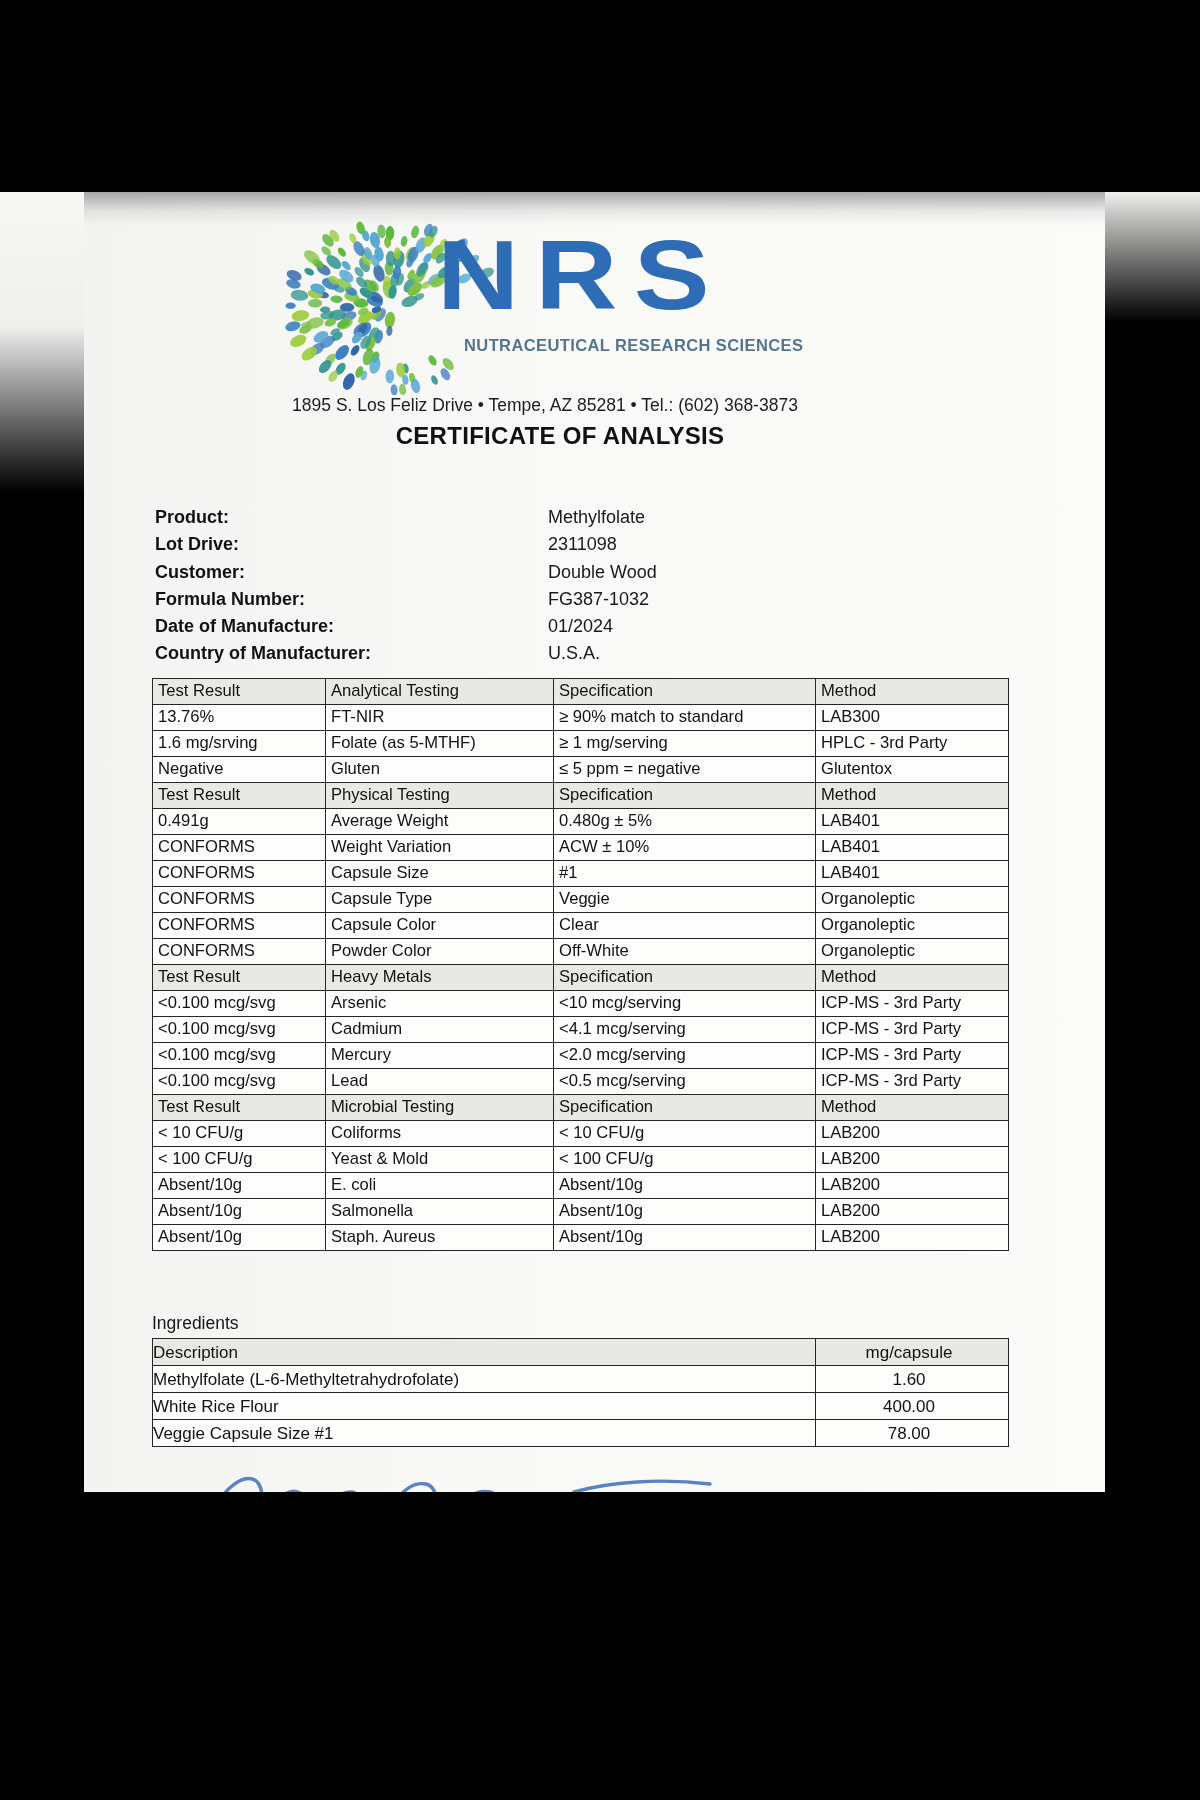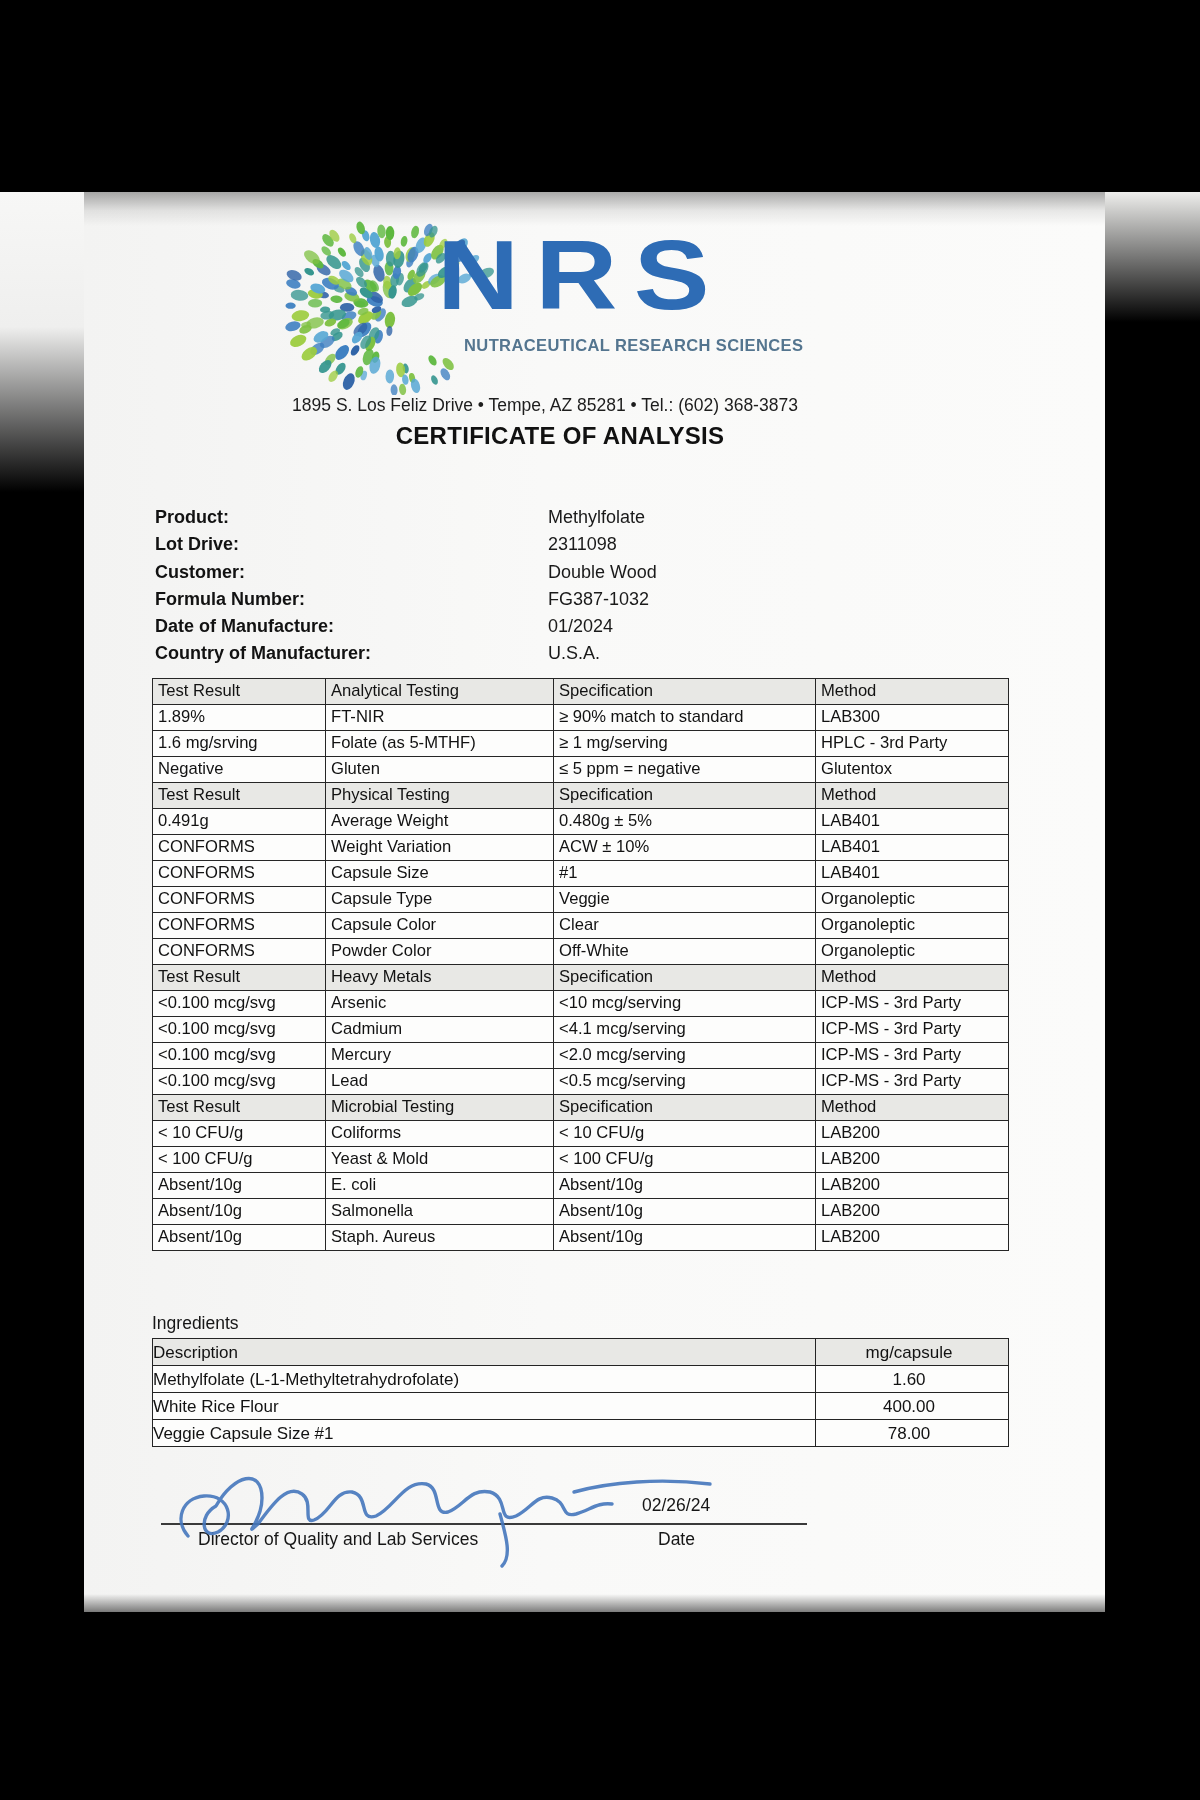--- a/index.html
+++ b/index.html
@@ -1,16 +1,16 @@
 <!DOCTYPE html>
 <html><head>
 <meta charset="utf-8">
 <style>
   html,body{margin:0;padding:0;background:#000;}
-  .canvas{position:relative;width:1200px;height:1800px;background:#000;overflow:hidden;
+  .canvas{position:relative;width:1200px;height:1492px;background:#000;overflow:hidden;
           font-family:"Liberation Sans","DejaVu Sans",sans-serif;color:#161616;}
   .page{position:absolute;left:84px;top:192px;width:1021px;height:1420px;
         background:linear-gradient(90deg,#f3f3f2 0%,#f9f9f8 45%,#fbfbfa 100%);}
   .page::before{content:'';position:absolute;left:0;top:0;right:0;height:34px;
         background:linear-gradient(180deg,rgba(0,0,0,.32),rgba(0,0,0,.08) 55%,rgba(0,0,0,0));}
   .page::after{content:'';position:absolute;left:0;bottom:0;right:0;height:18px;
         background:linear-gradient(0deg,rgba(0,0,0,.5),rgba(0,0,0,0));}
   .corner-tl{position:absolute;left:0;top:192px;width:84px;height:300px;
         background:linear-gradient(180deg,#f7f7f6 0%,#efefee 45%,rgba(30,30,30,0) 100%);}
   .corner-tr{position:absolute;left:1105px;top:192px;width:95px;height:130px;
@@ -235,21 +235,21 @@
           <col style="width:193px">
       </colgroup>
       <tbody>
           <tr class="hdr">
             <td>Test Result</td>
             <td>Analytical Testing</td>
             <td>Specification</td>
             <td>Method</td>
           </tr>
           <tr>
-            <td>1.89%</td>
+            <td>13.76%</td>
             <td>FT-NIR</td>
             <td>≥ 90% match to standard</td>
             <td>LAB300</td>
           </tr>
           <tr>
             <td>1.6 mg/srving</td>
             <td>Folate (as 5-MTHF)</td>
             <td>≥ 1 mg/serving</td>
             <td>HPLC - 3rd Party</td>
           </tr>
@@ -375,21 +375,21 @@
       <colgroup>
           <col style="width:663px">
           <col style="width:193px">
         </colgroup>
       <tbody>
           <tr class="hdr">
             <td>Description</td>
             <td class="num">mg/capsule</td>
           </tr>
           <tr>
-            <td>Methylfolate (L-1-Methyltetrahydrofolate)</td>
+            <td>Methylfolate (L-6-Methyltetrahydrofolate)</td>
             <td class="num">1.60</td>
           </tr>
           <tr>
             <td>White Rice Flour</td>
             <td class="num">400.00</td>
           </tr>
           <tr>
             <td>Veggie Capsule Size #1</td>
             <td class="num">78.00</td>
           </tr>

